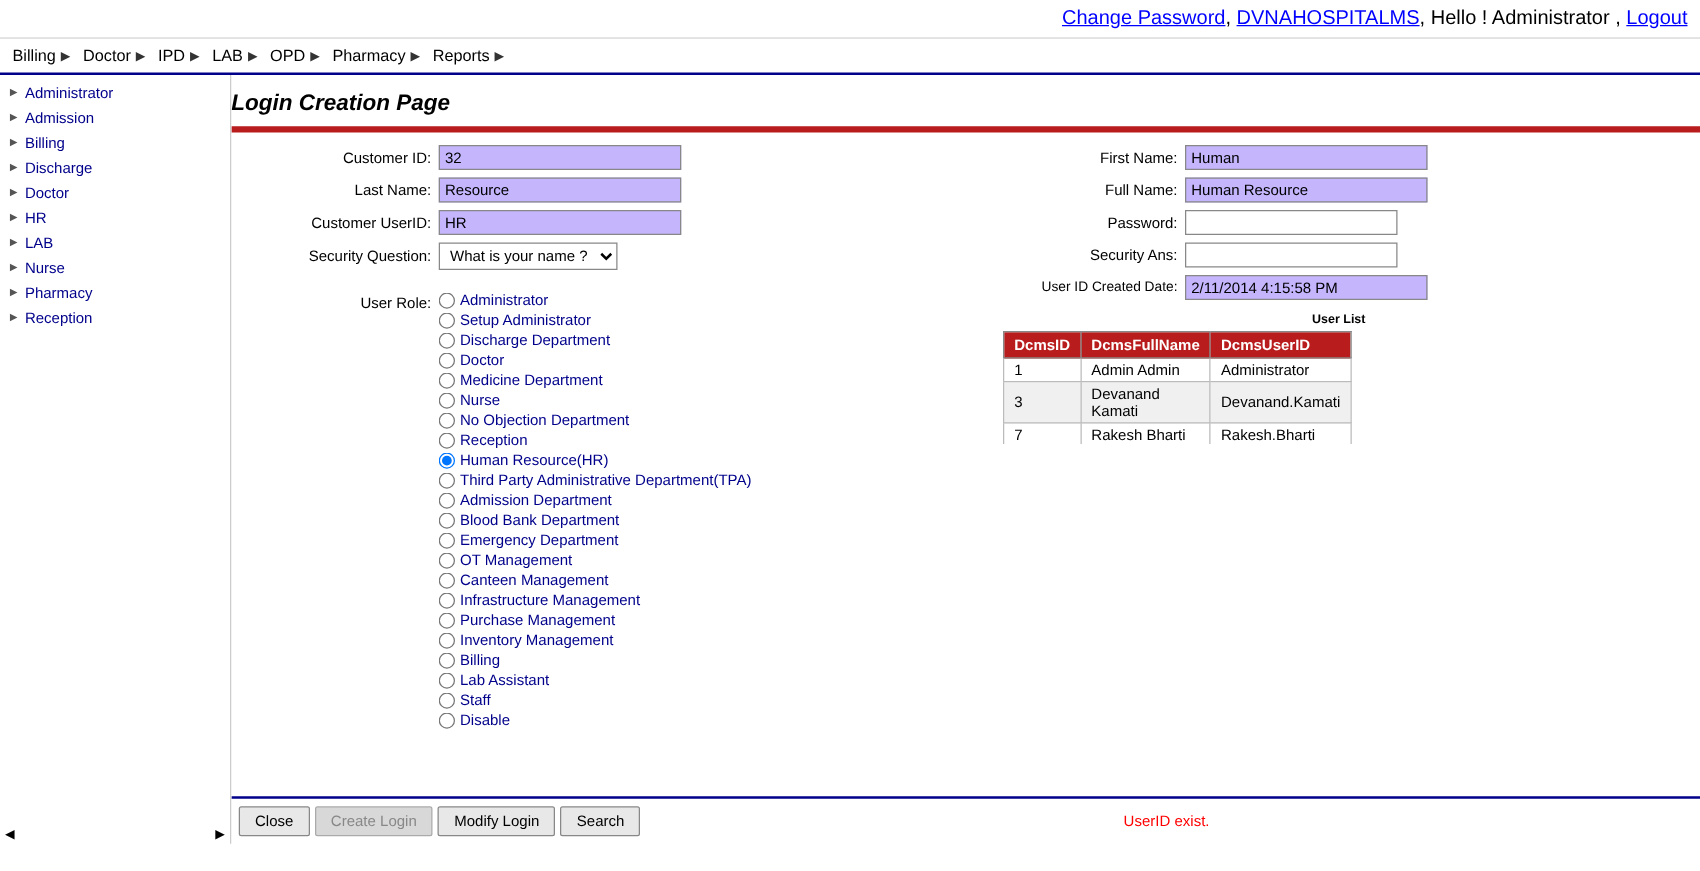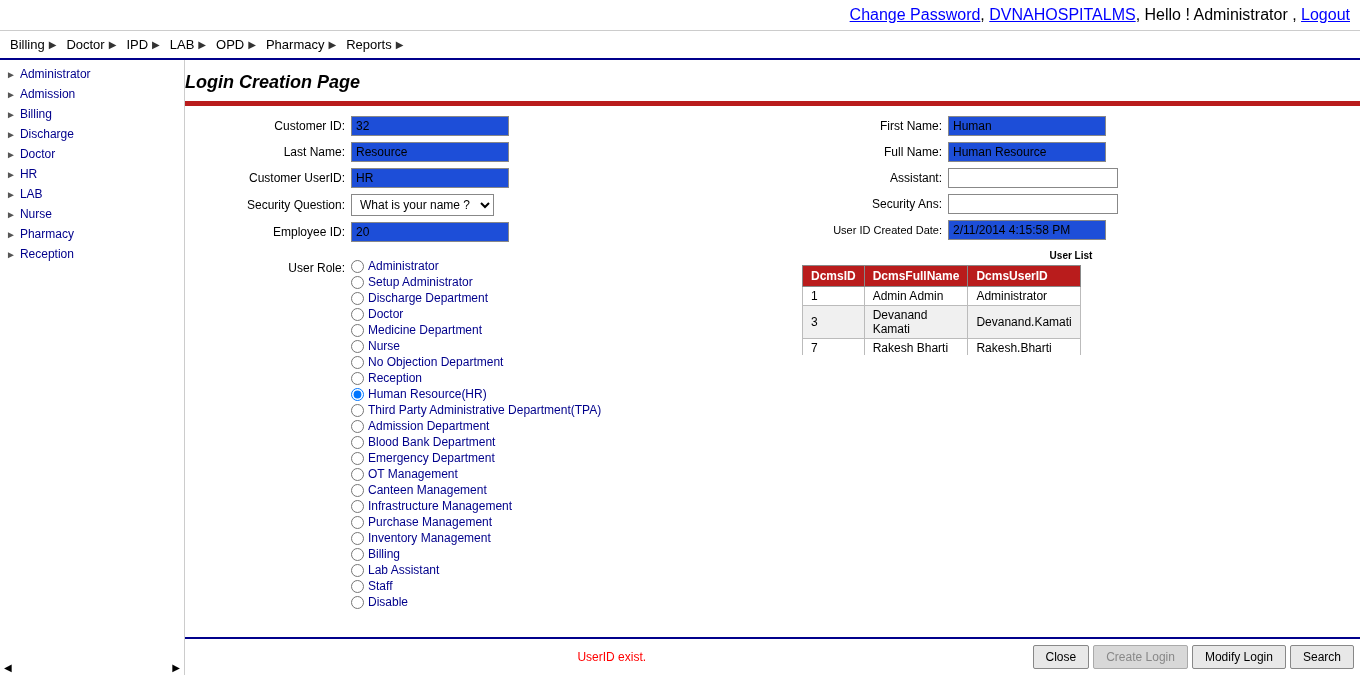--- a/index.html
+++ b/index.html
@@ -123,25 +123,25 @@
       margin-bottom: 6px;
     }
     .form-label {
       text-align: right;
       width: 140px;
       margin-right: 6px;
       font-size: 12px;
       flex-shrink: 0;
     }
     .form-input {
-      background: #1d4ed8;
+      background: #c4b5fd;
       border: 1px solid #888;
       padding: 2px 4px;
       font-size: 12px;
-      width: 158px;
+      width: 194px;
       outline: none;
     }
     .form-input-white {
       background: #fff;
       border: 1px solid #888;
       padding: 2px 4px;
       font-size: 12px;
       width: 170px;
       outline: none;
     }
@@ -354,24 +354,20 @@
           <input class="form-input" type="text" value="HR" style="">
         </div>
 
         <div class="form-row">
           <span class="form-label">Security Question:</span>
           <select class="form-select">
             <option>What is your name ?</option>
           </select>
         </div>
 
-        <div class="form-row">
-          <span class="form-label">Employee ID:</span>
-          <input class="form-input" type="text" value="20" style="">
-        </div>
 
         <div class="form-row" style="align-items:flex-start; margin-top:17px;">
           <span class="form-label" style="padding-top:2px;">User Role:</span>
           <div class="radio-list" id="role-list">
               <div class="radio-item">
                 <input type="radio" name="user_role" value="administrator" style="">
                 <span>Administrator</span>
               </div>
               <div class="radio-item">
                 <input type="radio" name="user_role" value="setup_admin" style="">
@@ -468,21 +464,21 @@
           <span class="form-label">First Name:</span>
           <input class="form-input" type="text" value="Human" style="">
         </div>
 
         <div class="form-row">
           <span class="form-label">Full Name:</span>
           <input class="form-input" type="text" value="Human Resource" style="">
         </div>
 
         <div class="form-row">
-          <span class="form-label">Assistant:</span>
+          <span class="form-label">Password:</span>
           <input class="form-input-white" type="password" value="" style="">
         </div>
 
         <div class="form-row">
           <span class="form-label">Security Ans:</span>
           <input class="form-input-white" type="text" value="" style="">
         </div>
 
         <div class="form-row">
           <span class="form-label" style="font-size:11px;">User ID Created Date:</span>
@@ -518,23 +514,23 @@
                   </tr>
                 </tbody>
             </table>
           </div>
         </div>
 
       </div>
     </div>
 
     <div id="bottom-bar">
-      <div id="bottom-status">UserID exist.</div>
       <div id="bottom-buttons">
         <button class="btn">Close</button>
         <button class="btn-disabled">Create Login</button>
         <button class="btn">Modify Login</button>
         <button class="btn">Search</button>
       </div>
+      <div id="bottom-status">UserID exist.</div>
     </div>
 
   </div>
 </div>
 
 </body></html>

